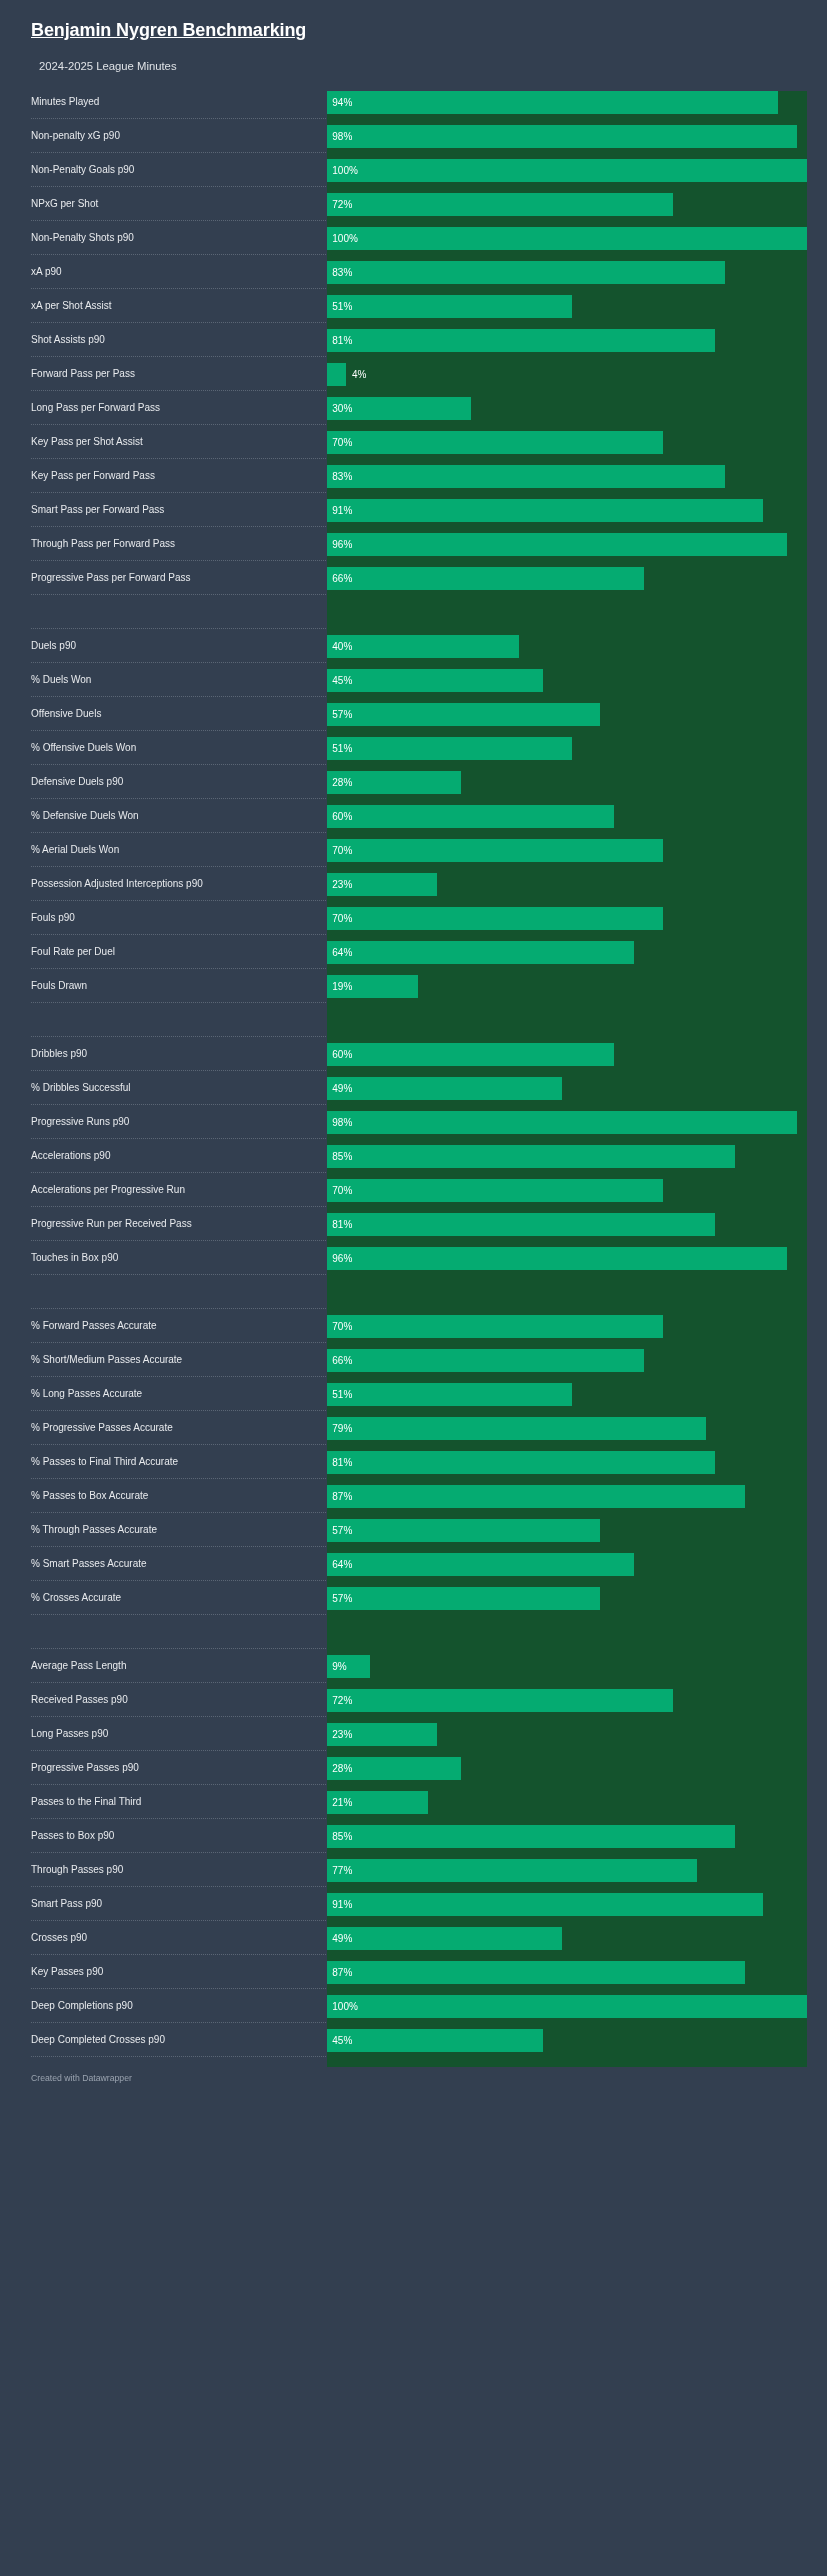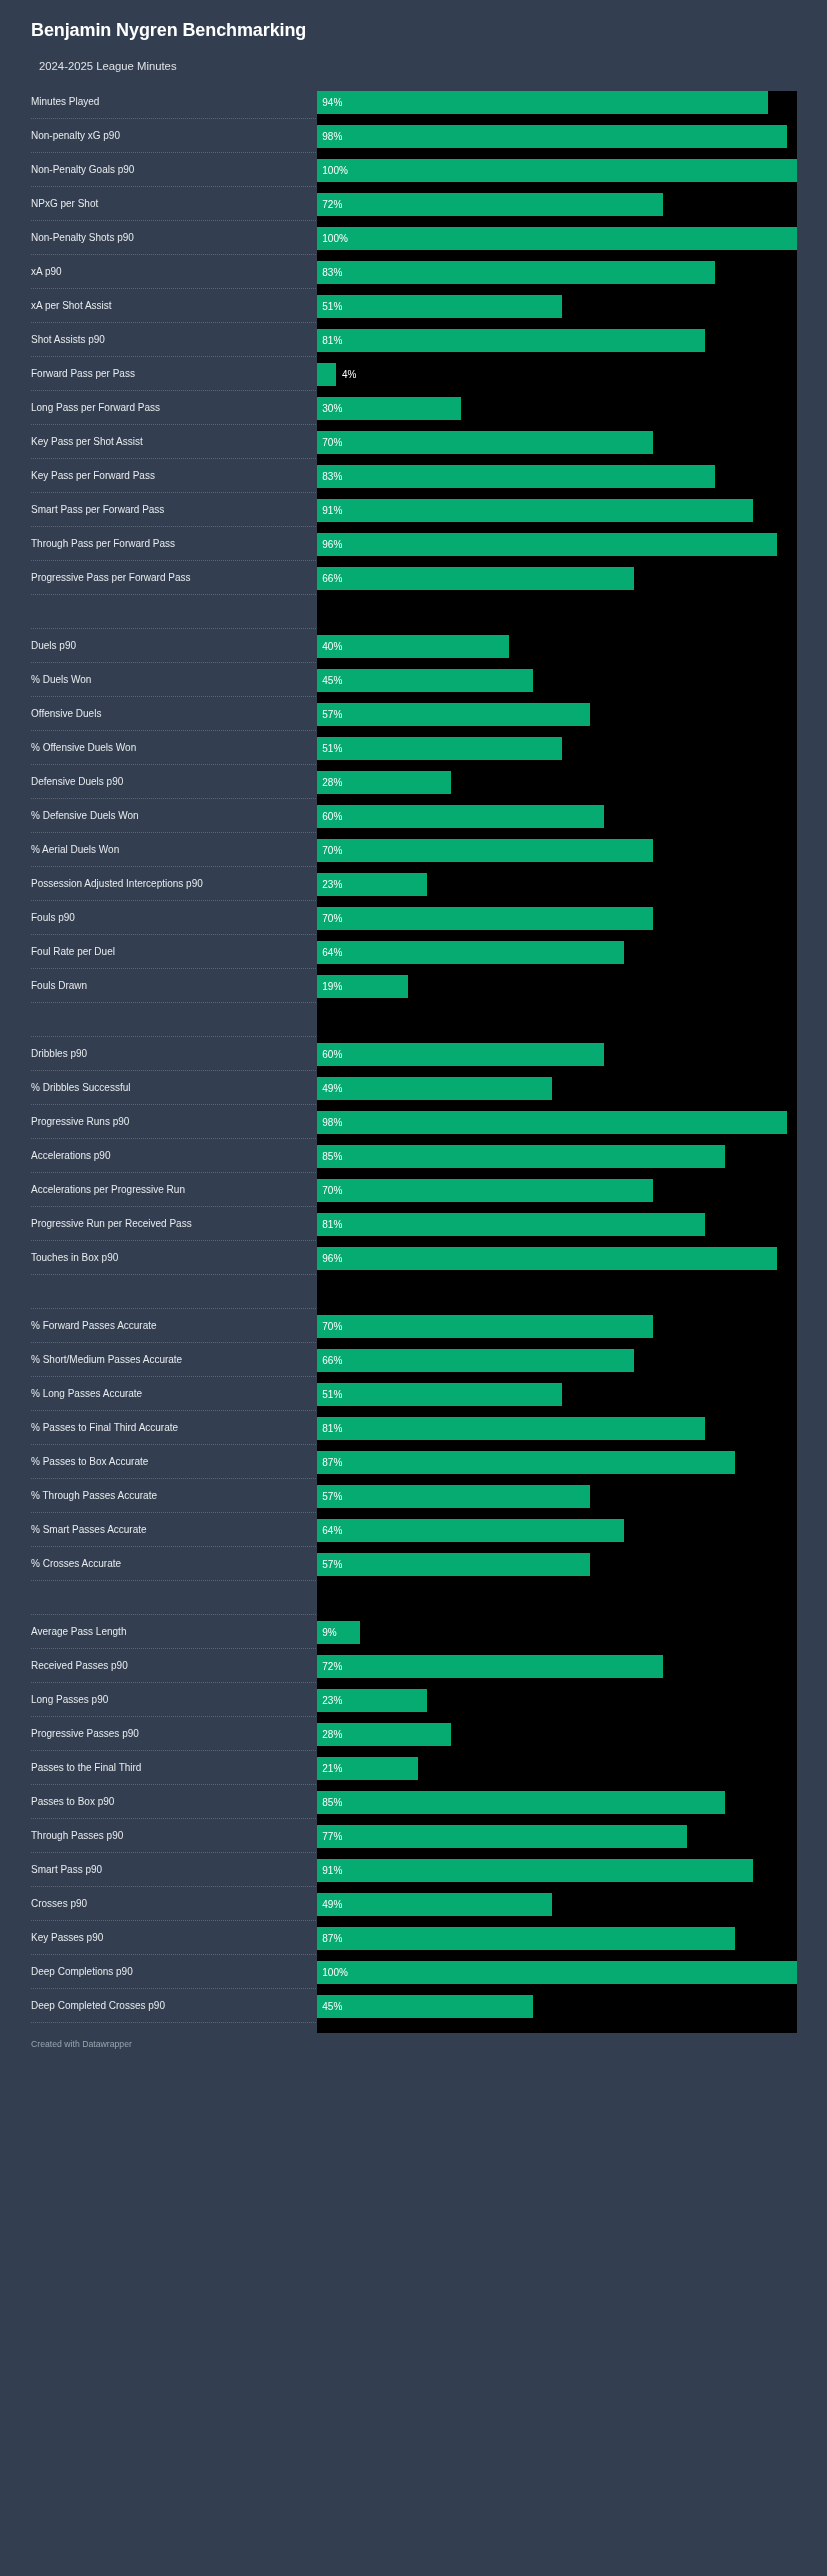--- a/index.html
+++ b/index.html
@@ -26,20 +26,21 @@
     padding: 20px 31px 0 31px;
   }
   .chart-title {
     font-size: 18px;
     font-weight: bold;
     color: #ffffff;
     letter-spacing: -0.1px;
     line-height: 21.3px;
     margin: 0;
     padding: 0;
+    text-decoration: underline;
   }
   .chart-subtitle {
     font-size: 11.3px;
     font-weight: normal;
     color: #dfe2e6;
     line-height: 14.7px;
     margin: 8px;
     padding: 9.3px 0 0 0;
   }
   .rows {
@@ -59,25 +60,25 @@
     left: 0;
     top: 0;
     height: 34px;
     line-height: 34px;
     font-size: 10px;
     color: #e9ebee;
     white-space: nowrap;
   }
   .row-track {
     position: absolute;
-    left: 286px;
+    left: 296px;
     top: 5.3px;
     width: 480px;
     height: 38px;
-    background: #000000;
+    background: #14532d;
   }
   .row-fill {
     position: absolute;
     left: 0;
     top: 0;
     height: 23px;
     background: #05ab71;
   }
   .row-value {
     position: absolute;
@@ -362,20 +363,27 @@
         </div>
       </div>
       <div class="row">
         <div class="row-label">% Long Passes Accurate</div>
         <div class="row-track">
           <div class="row-fill" style="width: 245px;"></div>
           <div class="row-value inside">51%</div>
         </div>
       </div>
       <div class="row">
+        <div class="row-label">% Progressive Passes Accurate</div>
+        <div class="row-track">
+          <div class="row-fill" style="width: 379px;"></div>
+          <div class="row-value inside">79%</div>
+        </div>
+      </div>
+      <div class="row">
         <div class="row-label">% Passes to Final Third Accurate</div>
         <div class="row-track">
           <div class="row-fill" style="width: 388px;"></div>
           <div class="row-value inside">81%</div>
         </div>
       </div>
       <div class="row">
         <div class="row-label">% Passes to Box Accurate</div>
         <div class="row-track">
           <div class="row-fill" style="width: 418px;"></div>

